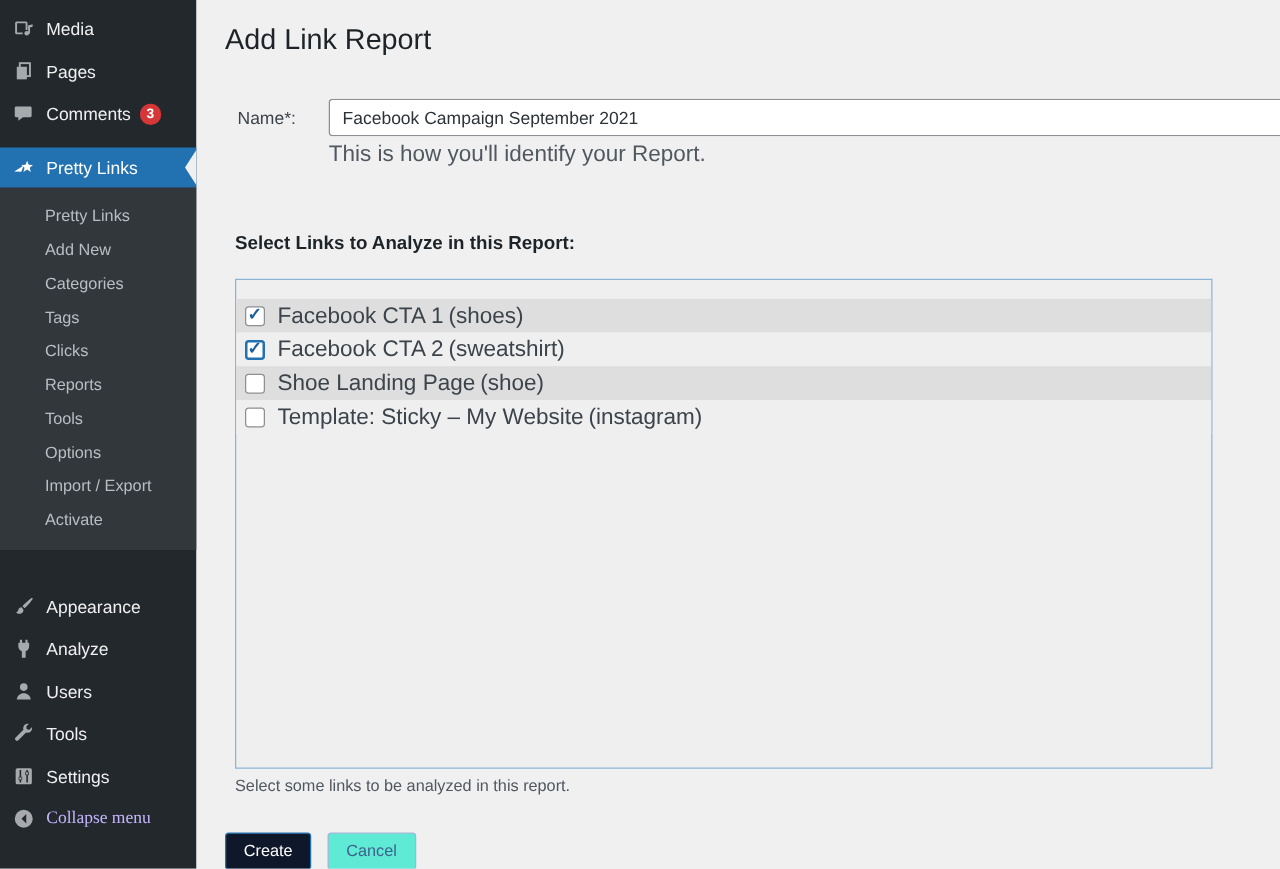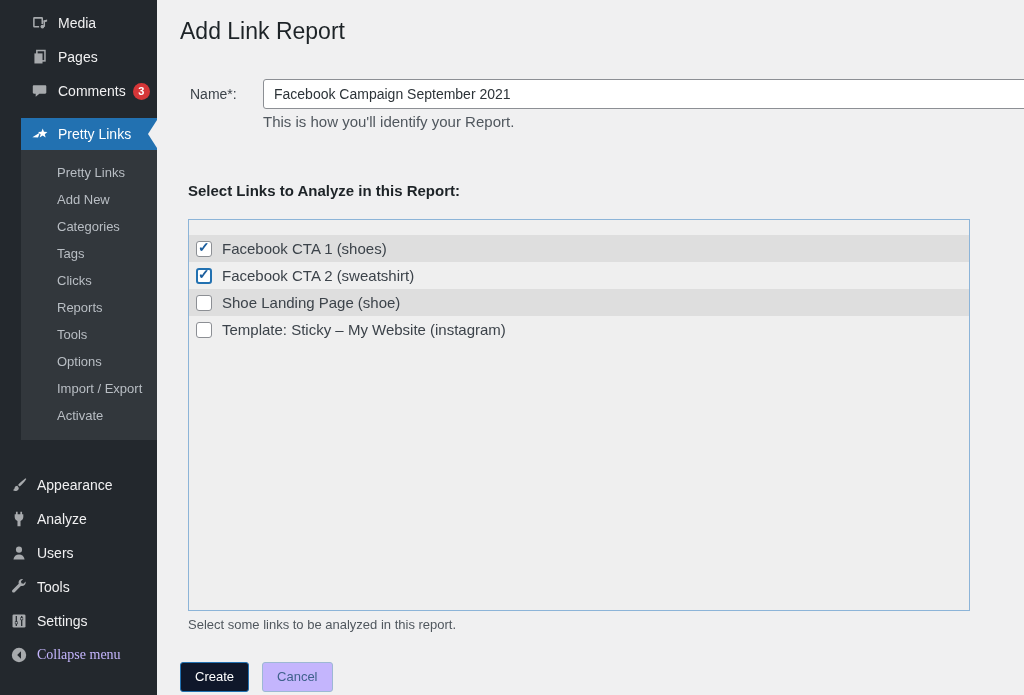--- a/index.html
+++ b/index.html
@@ -10,21 +10,21 @@
     background: #f0f0f1;
     color: #1d2327;
   }
 
   
   .sidebar {
     width: 157px; min-width: 157px; height: 695px;
     background: #23282d;
     display: flex; flex-direction: column;
   }
-  .menu-top { padding-top: 6px; padding-left: 21px; }
+  .menu-top { padding-top: 6px; }
   .menu-item {
     height: 34px; display: flex; align-items: center;
     padding-left: 9px; cursor: pointer;
     color: #f0f0f1; font-size: 14px;
   }
   .menu-item .mi-icon {
     width: 20px; height: 20px; margin-right: 8px;
     color: #a7aaad; display: inline-flex; align-items: center; justify-content: center;
   }
   .menu-item svg { width: 18px; height: 18px; }
@@ -57,31 +57,31 @@
   .main { flex: 1; padding-left: 23px; overflow: hidden; }
   .page-title { font-size: 23px; font-weight: 400; color: #1d2327; padding-top: 16px; line-height: 31px; }
 
   .name-row { display: flex; align-items: center; margin-top: 32px; overflow: hidden; }
   .name-label { width: 73px; margin-left: 10px; font-size: 14px; color: #3c434a; }
   .name-input {
     flex: 1; height: 30px; border: 1px solid #8c8f94; border-radius: 3px;
     background: #fff; padding: 0 10px; font-size: 14px; color: #2c3338;
     font-family: "Liberation Sans", sans-serif; margin-right: -4px; outline: none;
   }
-  .field-help { margin: 4px 0 0 83px; font-size: 15px; color: #50575e; }
+  .field-help { margin: 4px 0 0 83px; font-size: 18px; color: #50575e; }
 
   .links-heading { margin: 52px 0 0 8px; font-size: 15px; font-weight: 700; color: #1d2327; }
 
   .links-box {
     margin: 20px 0 0 8px; width: 782px; height: 392px;
     border: 1px solid #8cb4d8; background: #efefef; padding-top: 15px;
   }
   .link-row {
     height: 27px; display: flex; align-items: center;
-    padding-left: 7px; font-size: 15px; color: #3c434a; cursor: pointer;
+    padding-left: 7px; font-size: 18px; color: #3c434a; cursor: pointer;
   }
   .link-row:nth-child(odd) { background: #dedede; }
   .link-row:nth-child(even) { background: #efefef; }
   .link-slug { font-weight: 400; margin-left: 4px; }
 
   .checkbox {
     width: 16px; height: 16px; background: #fff;
     border: 1px solid #8c8f94; border-radius: 3px;
     margin-right: 10px; position: relative; flex: none; cursor: pointer;
   }
@@ -93,21 +93,21 @@
   .checkbox.focused::after { left: 0; top: -4px; }
 
   .links-help { margin: 6px 0 0 8px; font-size: 13px; color: #50575e; }
 
   .btn-row { display: flex; margin-top: 30px; }
   .btn {
     font-family: "Liberation Sans", sans-serif; font-size: 13px;
     padding: 6px 14px; border-radius: 3px; cursor: pointer; line-height: 16px;
   }
   .btn-primary { background: #0f172a; border: 1px solid #2271b1; color: #fff; }
-  .btn-secondary { background: #c4b5fd; border: 1px solid #9db8d4; color: #3f618c; margin-left: 13px; }
+  .btn-secondary { background: #5eead4; border: 1px solid #9db8d4; color: #3f618c; margin-left: 13px; }
 </style>
 </head>
 <body>
 
 <aside class="sidebar">
   <div class="menu-top">
 
     <div class="menu-item">
       <span class="mi-icon">
         <svg viewBox="0 0 20 20" fill="currentColor">

